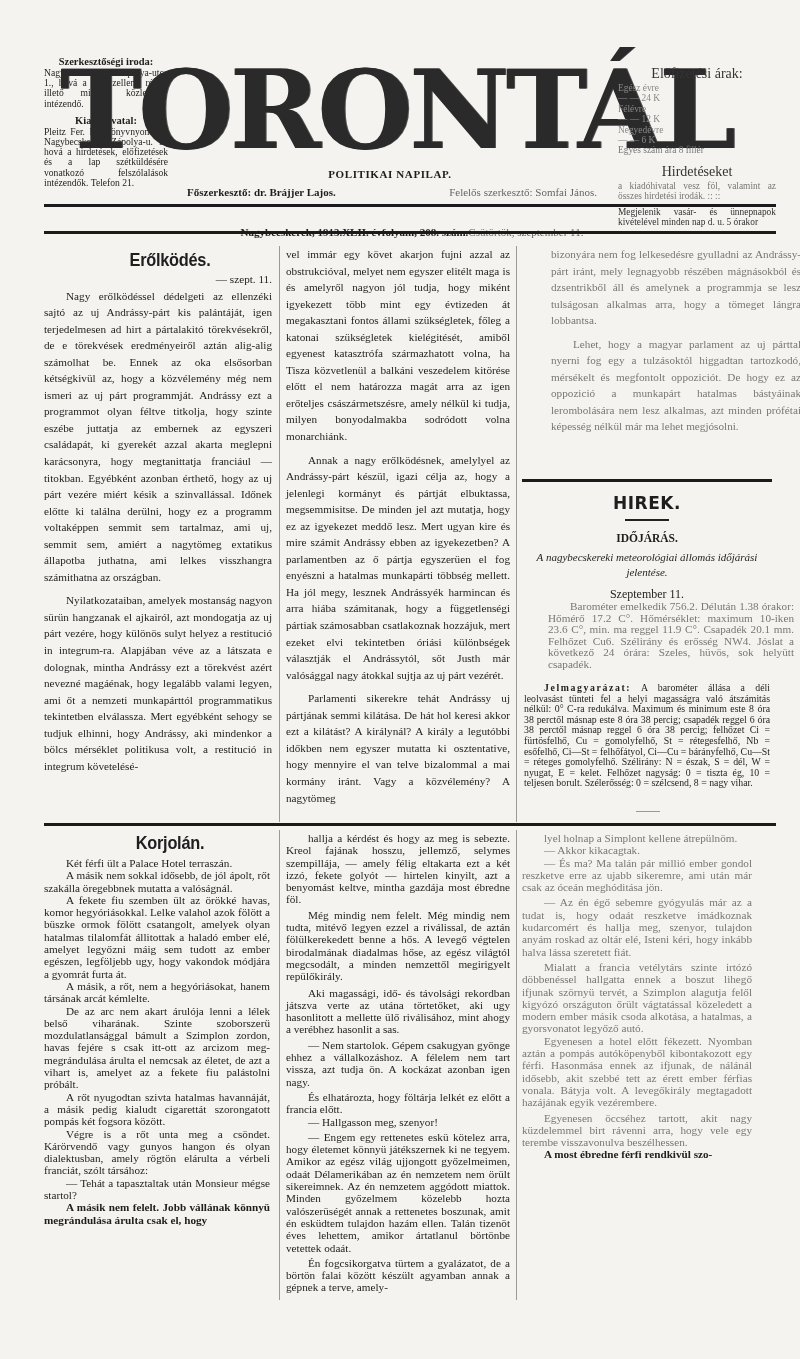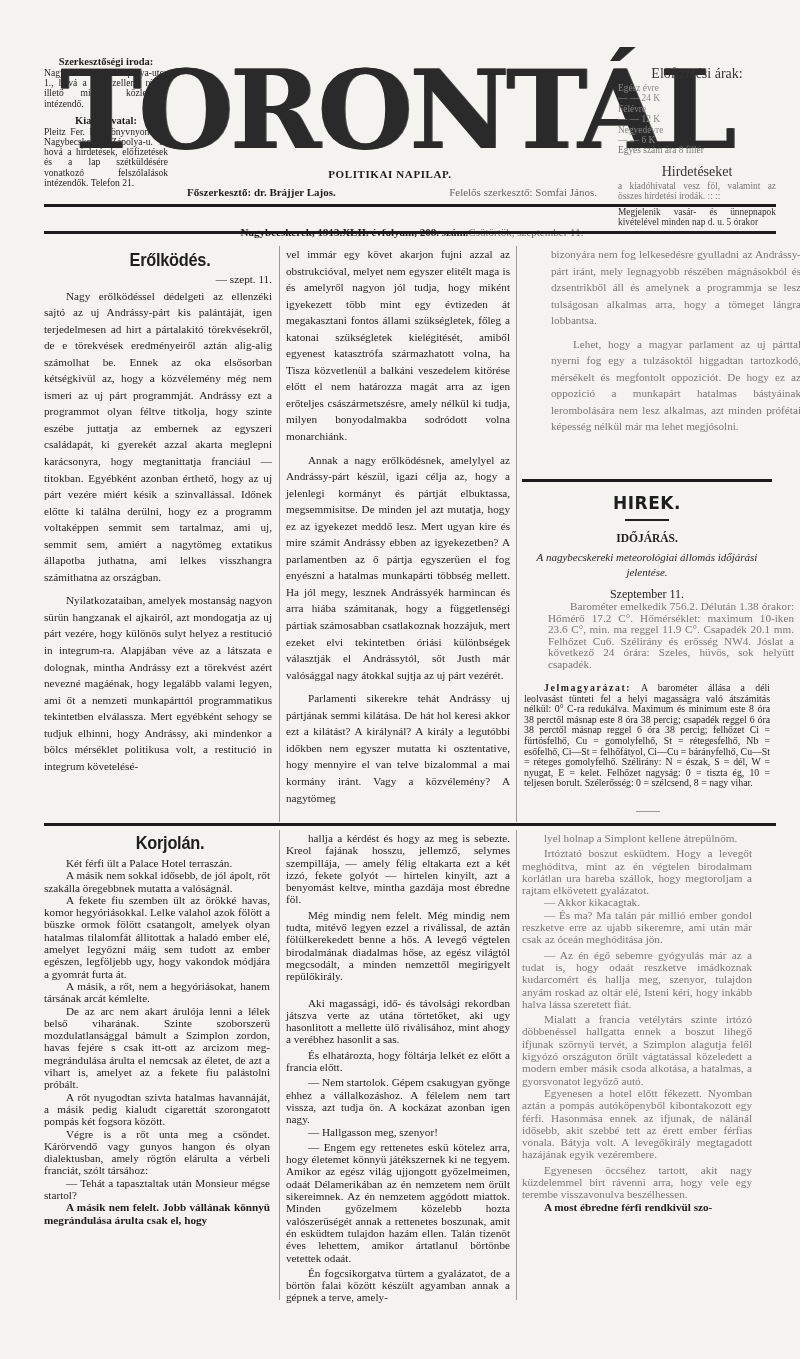--- a/index.html
+++ b/index.html
@@ -130,31 +130,30 @@
   <p>De az arc nem akart árulója lenni a lélek belső viharának. Szinte szoborszerü mozdulatlansággal bámult a Szimplon zordon, havas fejére s csak itt-ott az arcizom meg-megrándulása árulta el nemcsak az életet, de azt a vihart is, amelyet az a fekete fiu palástolni próbált.</p>
   <p>A rőt nyugodtan szivta hatalmas havannáját, a másik pedig kialudt cigarettát szorongatott pompás két fogsora között.</p>
   <p>Végre is a rőt unta meg a csöndet. Kárörvendő vagy gunyos hangon és olyan dialektusban, amely rögtön elárulta a vérbeli franciát, szólt társához:</p>
   <p>— Tehát a tapasztaltak után Monsieur mégse startol?</p>
   <p style="font-weight:bold">A másik nem felelt. Jobb vállának könnyü megrándulása árulta csak el, hogy</p>
 </div>
 <div class="abs vrule" style="left:279px;top:830px;height:470px;"></div>
 <div class="abs sec2" style="left:286px;top:832px;width:224px;">
   <p class="noind">hallja a kérdést és hogy az meg is sebezte. Kreol fajának hosszu, jellemző, selymes szempillája, — amely félig eltakarta ezt a két izzó, fekete golyót — hirtelen kinyilt, azt a benyomást keltve, mintha gazdája most ébredne föl.</p>
   <p style="margin-top:3px">Még mindig nem felelt. Még mindig nem tudta, mitévő legyen ezzel a riválissal, de aztán fölülkerekedett benne a hős. A levegő végtelen birodalmának diadalmas hőse, az egész világtól megcsodált, a minden nemzettől megirigyelt repülőkirály.</p>
-  <p style="margin-top:14px">Aki magassági, idő- és távolsági rekordban játszva verte az utána törtetőket, aki ugy hasonlitott a mellette ülő riválisához, mint ahogy a verébhez hasonlit a sas.</p>
+  <p style="margin-top:4px">Aki magassági, idő- és távolsági rekordban játszva verte az utána törtetőket, aki ugy hasonlitott a mellette ülő riválisához, mint ahogy a verébhez hasonlit a sas.</p>
+  <p style="margin-top:3px">— Nem startolok. Gépem csakugyan gyönge ehhez a vállalkozáshoz. A félelem nem tart vissza, azt tudja ön. A kockázat azonban igen nagy.</p>
   <p style="margin-top:3px">És elhatározta, hogy föltárja lelkét ez előtt a francia előtt.</p>
-  <p style="margin-top:3px">— Nem startolok. Gépem csakugyan gyönge ehhez a vállalkozáshoz. A félelem nem tart vissza, azt tudja ön. A kockázat azonban igen nagy.</p>
   <p>— Hallgasson meg, szenyor!</p>
   <p style="margin-top:3px">— Engem egy rettenetes eskü kötelez arra, hogy életemet könnyü játékszernek ki ne tegyem. Amikor az egész világ ujjongott győzelmeimen, odaát Délamerikában az én nemzetem nem örült sikereimnek. Az én nemzetem aggódott miattok. Minden győzelmem közelebb hozta valószerüségét annak a rettenetes boszunak, amit én esküdtem tulajdon hazám ellen. Talán tizenöt éves lehettem, amikor ártatlanul börtönbe vetettek odaát.</p>
   <p style="margin-top:3px">Én fogcsikorgatva türtem a gyalázatot, de a börtön falai között készült agyamban annak a gépnek a terve, amely-</p>
 </div>
 <div class="abs vrule" style="left:516px;top:830px;height:470px;"></div>
 <div class="abs sec2 faint" style="left:522px;top:832px;width:230px;">
   <p class="noind">lyel holnap a Simplont kellene átrepülnöm.</p>
-  <p style="margin-top:3px">Irtóztató boszut esküdtem. Hogy a levegőt meghóditva, mint az én végtelen birodalmam korlátlan ura hareba szállok, hogy megtoroljam a rajtam elkövetett gyalázatot.</p>
   <p>— Akkor kikacagtak.</p>
   <p>— És ma? Ma talán pár millió ember gondol reszketve erre az ujabb sikeremre, ami után már csak az óceán meghóditása jön.</p>
   <p style="margin-top:3px">— Az én égő sebemre gyógyulás már az a tudat is, hogy odaát reszketve imádkoznak kudarcomért és hallja meg, szenyor, tulajdon anyám roskad az oltár elé, Isteni kéri, hogy inkább halva lássa szeretett fiát.</p>
   <p style="margin-top:3px">Mialatt a francia vetélytárs szinte irtózó döbbenéssel hallgatta ennek a boszut lihegő ifjunak szörnyü tervét, a Szimplon alagutja felől kigyózó országuton őrült vágtatással közeledett a modern ember másik csoda alkotása, a hatalmas, a gyorsvonatot legyőző autó.</p>
   <p>Egyenesen a hotel előtt fékezett. Nyomban aztán a pompás autóköpenyből kibontakozott egy férfi. Hasonmása ennek az ifjunak, de nálánál idősebb, akit szebbé tett az érett ember férfias vonala. Bátyja volt. A levegőkirály megtagadott hazájának egyik vezérembere.</p>
   <p style="margin-top:3px">Egyenesen öccséhez tartott, akit nagy küzdelemmel birt rávenni arra, hogy vele egy terembe visszavonulva beszélhessen.</p>
   <p style="font-weight:bold;color:#222">A most ébredne férfi rendkivül szo-</p>
 </div>
 
 </body></html>

